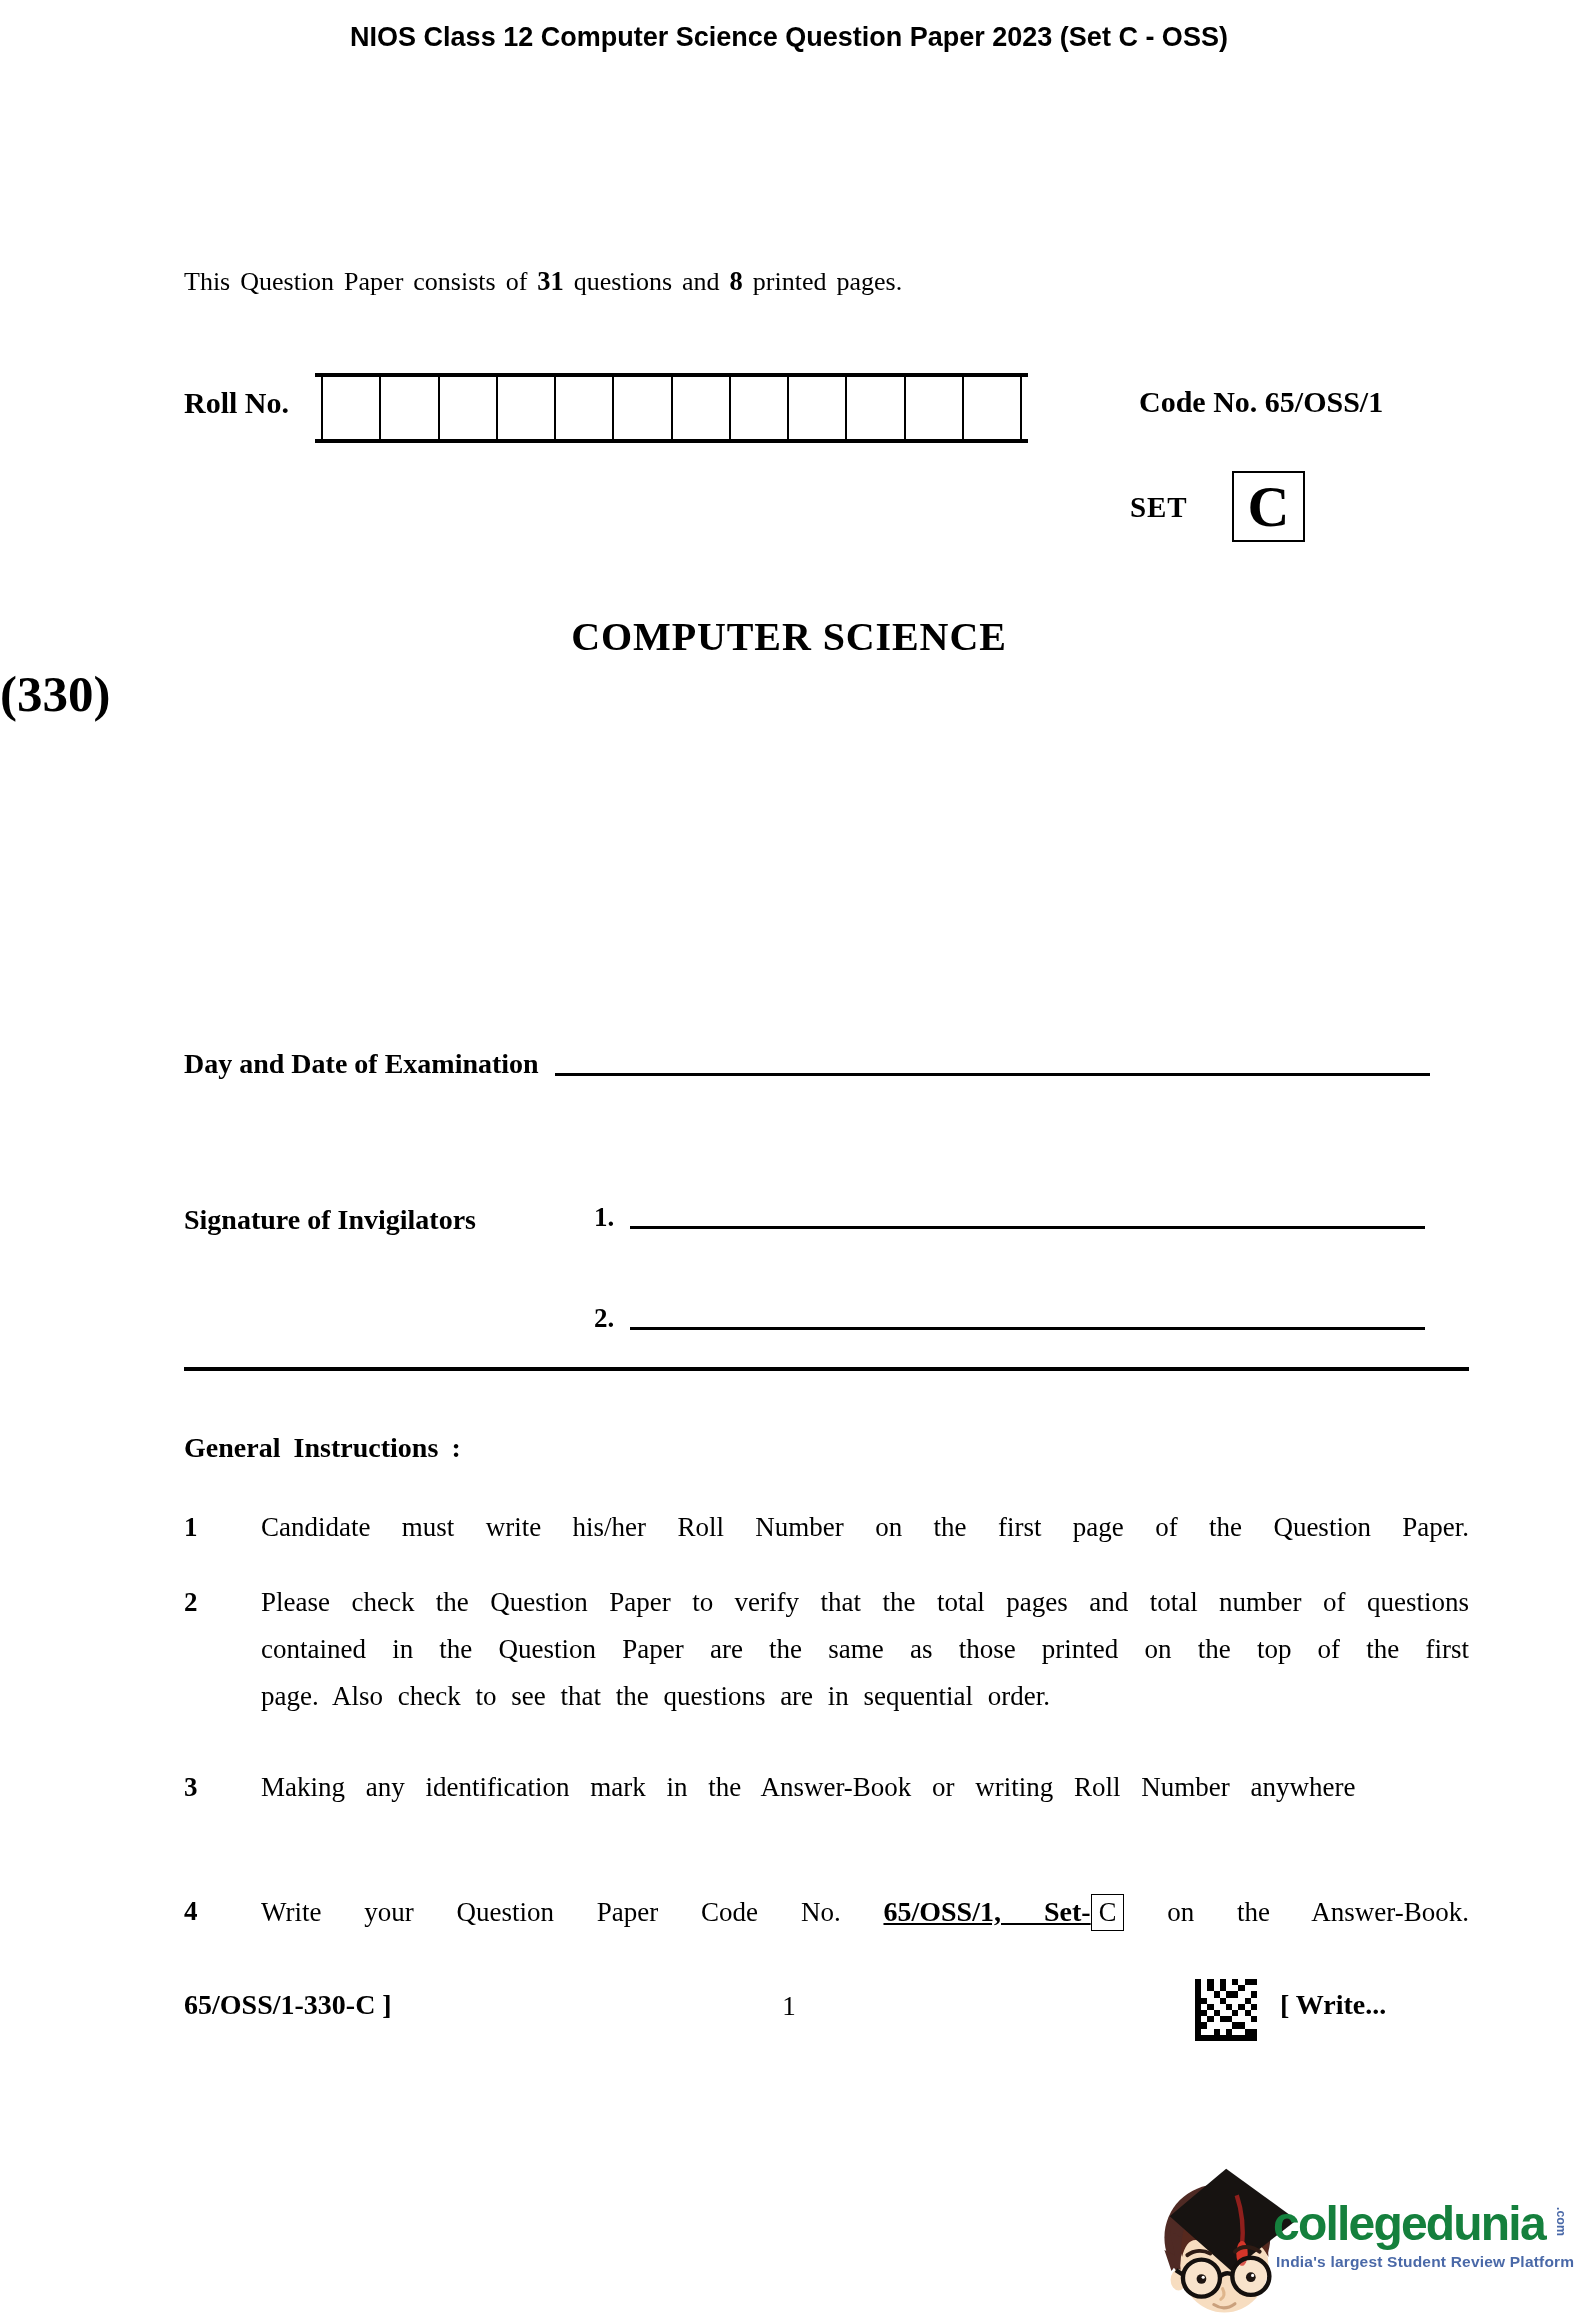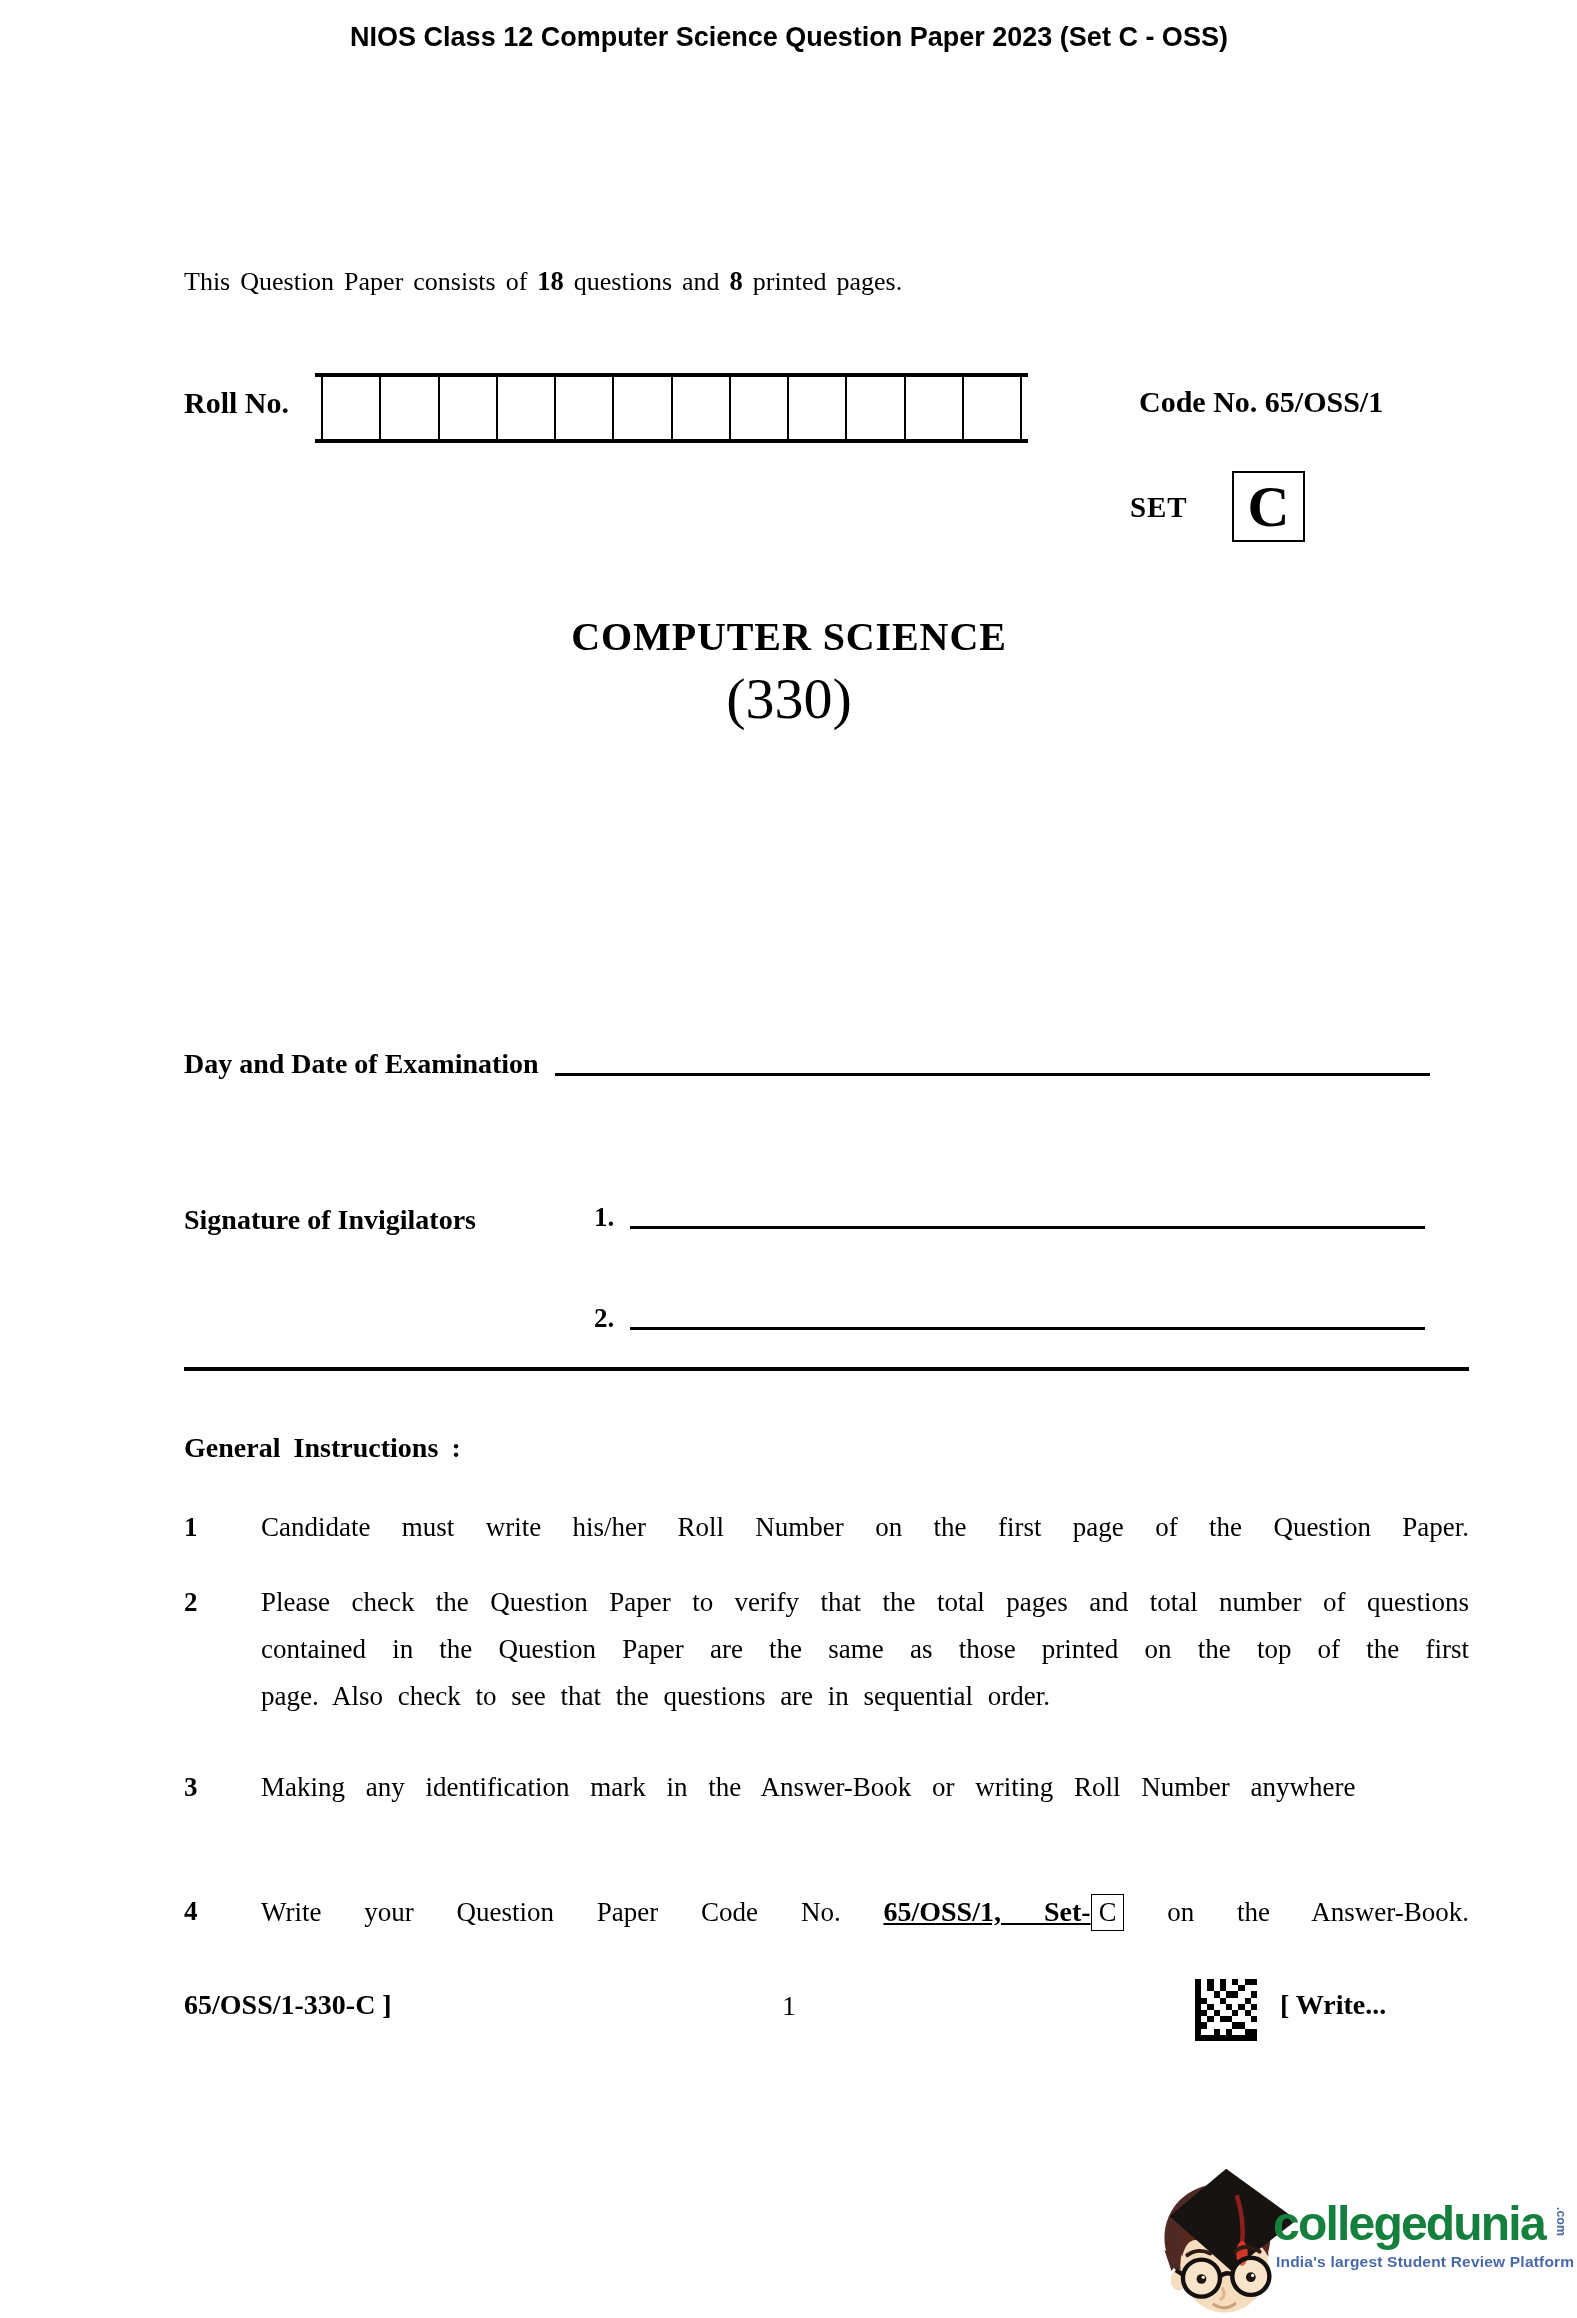--- a/index.html
+++ b/index.html
@@ -46,21 +46,21 @@
   .set-label{top:491px;left:1130px;font-weight:bold;font-size:29px;letter-spacing:0.9px;}
   .set-box{
     top:471px;left:1232px;width:69px;height:67px;
     border:2.7px solid #000;
     display:flex;align-items:center;justify-content:center;
     font-weight:bold;font-size:58px;
   }
 
   
   .main-title{top:613px;left:0;width:100%;text-align:center;font-weight:bold;font-size:40px;letter-spacing:0.9px;}
-  .subject-code{top:665px;left:0;width:100%;text-align:center;font-weight:normal;font-size:58px;}
+  .subject-code{top:665px;left:0;width:100%;font-weight:bold;font-size:51px;}
 
   
   .daydate-row{top:1048px;left:184px;width:1246px;display:flex;align-items:flex-end;}
   .field-label{font-weight:bold;font-size:28px;white-space:nowrap;}
   .blank-line{flex:1;border-bottom:3.5px solid #000;margin-left:16px;margin-bottom:4.4px;height:0.9px;}
   .sig-label{top:1204px;left:184px;}
   .sig-row{display:flex;align-items:flex-end;width:831px;left:594px;}
   .sig-row .num{font-weight:bold;font-size:27px;}
   .sig1{top:1202px;}
   .sig2{top:1303px;}
@@ -113,21 +113,21 @@
     color:#4a69a8;white-space:nowrap;
   }
 </style>
 </head>
 <body>
 
 <div class="page">
 
   <div class="abs header-title">NIOS Class 12 Computer Science Question Paper 2023 (Set C - OSS)</div>
 
-  <div class="abs intro"><span>This Question Paper consists of </span><b>18</b><span> questions and </span><b>8</b><span> printed pages.</span></div>
+  <div class="abs intro"><span>This Question Paper consists of </span><b>31</b><span> questions and </span><b>8</b><span> printed pages.</span></div>
 
   <div class="abs roll-label">Roll No.</div>
   <div class="abs roll-grid">
       <div class="cell"></div>
       <div class="cell"></div>
       <div class="cell"></div>
       <div class="cell"></div>
       <div class="cell"></div>
       <div class="cell"></div>
       <div class="cell"></div>

